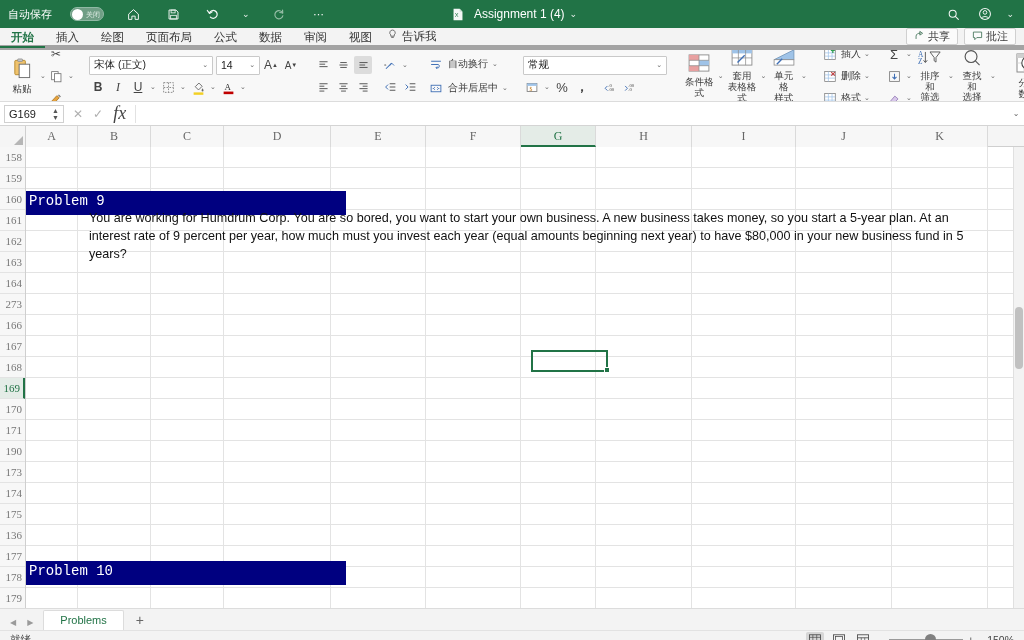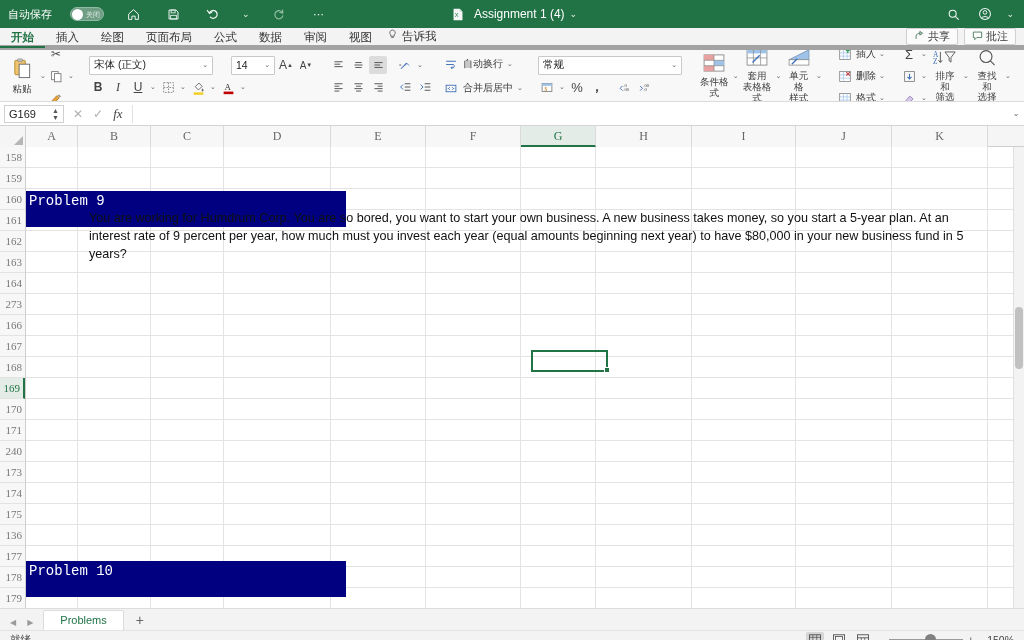--- a/index.html
+++ b/index.html
@@ -88,39 +88,39 @@
     justify-content: center; font-size: 12px; color: #444; border-radius: 2px;
   }
   .ic.pressed { background: #dcdcdc; }
   .cv { font-size: 7px; color: #666; width: 8px; text-align: center; }
   .fontbox, .numbox {
     border: 1px solid #c9c9c9; background: #fff; height: 19px; display: flex;
     align-items: center; padding: 0 4px; font-size: 10.5px; color: #222;
     border-radius: 1px;
   }
   .fontbox.name { width: 124px; }
-  .fontbox.size { width: 44px; margin-left: 16px; }
+  .fontbox.size { width: 44px; margin-left: 1px; }
   .numbox { width: 144px; }
   .fontbox .cvv, .numbox .cvv { margin-left: auto; font-size: 7px; color: #666; }
   .lbl { font-size: 10px; color: #3a3a3a; white-space: nowrap; }
   .wraprow { display: flex; align-items: center; gap: 3px; height: 22px; }
 
   
   .formulabar {
     height: 24px; background: #ffffff; display: flex; align-items: center;
     border-bottom: 1px solid #d4d4d4; font-size: 11px;
   }
   .namebox {
     width: 60px; height: 18px; margin-left: 4px; border: 1px solid #d0d0d0;
     background: #fff; display: flex; align-items: center; padding: 0 4px;
     font-size: 11px; color: #222;
   }
   .spin { margin-left: auto; font-size: 7px; color: #555; line-height: 7px; text-align:center;}
   .fb-btns { display: flex; align-items: center; gap: 10px; padding: 0 9px; color: #b0b0b0; font-size: 12px; }
-  .fx { font-style: italic; font-family: "Liberation Serif", serif; color: #444; font-size: 13px; }
+  .fx { font-style: italic; font-family: "Liberation Serif", serif; color: #444; font-size: 18px; }
   .fb-input { flex: 1; height: 18px; border-left: 1px solid #e2e2e2; padding-left: 6px; }
   .fb-expand { width: 16px; text-align: center; color: #666; font-size: 8px; }
 
   
   .gridwrap { position: relative; height: 482px; background: #fff; overflow: hidden; }
   .colhead {
     height: 21px; display: flex; background: #f5f5f5;
     border-bottom: 1px solid #cfcfcf; font-family: "Liberation Serif", serif;
     font-size: 12px; color: #666;
   }
@@ -149,21 +149,21 @@
     border-bottom: 1px solid #e3e3e3; background: #f7f7f7;
   }
   .rh.sel { color: #217346; background: #e4ece7; border-right: 2px solid #217346; }
   .cells { position: relative; flex: 1; overflow: hidden; background: #fff; }
   .gridlines { position: absolute; inset: 0; }
   .vline { position: absolute; top: 0; bottom: 0; width: 1px; background: #e3e3e3; }
   .hline { position: absolute; left: 0; right: 0; height: 1px; background: #e3e3e3; }
   .banner {
     position: absolute; background: #000080; color: #ffffff;
     font-family: "Liberation Mono", monospace; font-size: 14px;
-    line-height: 20px; padding-left: 3px; height: 36px; white-space: nowrap;
+    line-height: 20px; padding-left: 3px; height: 24px; white-space: nowrap;
   }
   .qtext {
     position: absolute; font-family: "Liberation Sans", sans-serif;
     font-size: 12.6px; color: #111; line-height: 18px;
   }
   .selcell {
     position: absolute; border: 2px solid #217346; background: transparent;
   }
   .selhandle {
     position: absolute; width: 6px; height: 6px; background: #217346;
@@ -711,21 +711,21 @@
       <div class="rh">162</div>
       <div class="rh">163</div>
       <div class="rh">164</div>
       <div class="rh">273</div>
       <div class="rh">166</div>
       <div class="rh">167</div>
       <div class="rh">168</div>
       <div class="rh sel">169</div>
       <div class="rh">170</div>
       <div class="rh">171</div>
-      <div class="rh">240</div>
+      <div class="rh">190</div>
       <div class="rh">173</div>
       <div class="rh">174</div>
       <div class="rh">175</div>
       <div class="rh">136</div>
       <div class="rh">177</div>
       <div class="rh">178</div>
       <div class="rh">179</div>
 
     </div>
 

